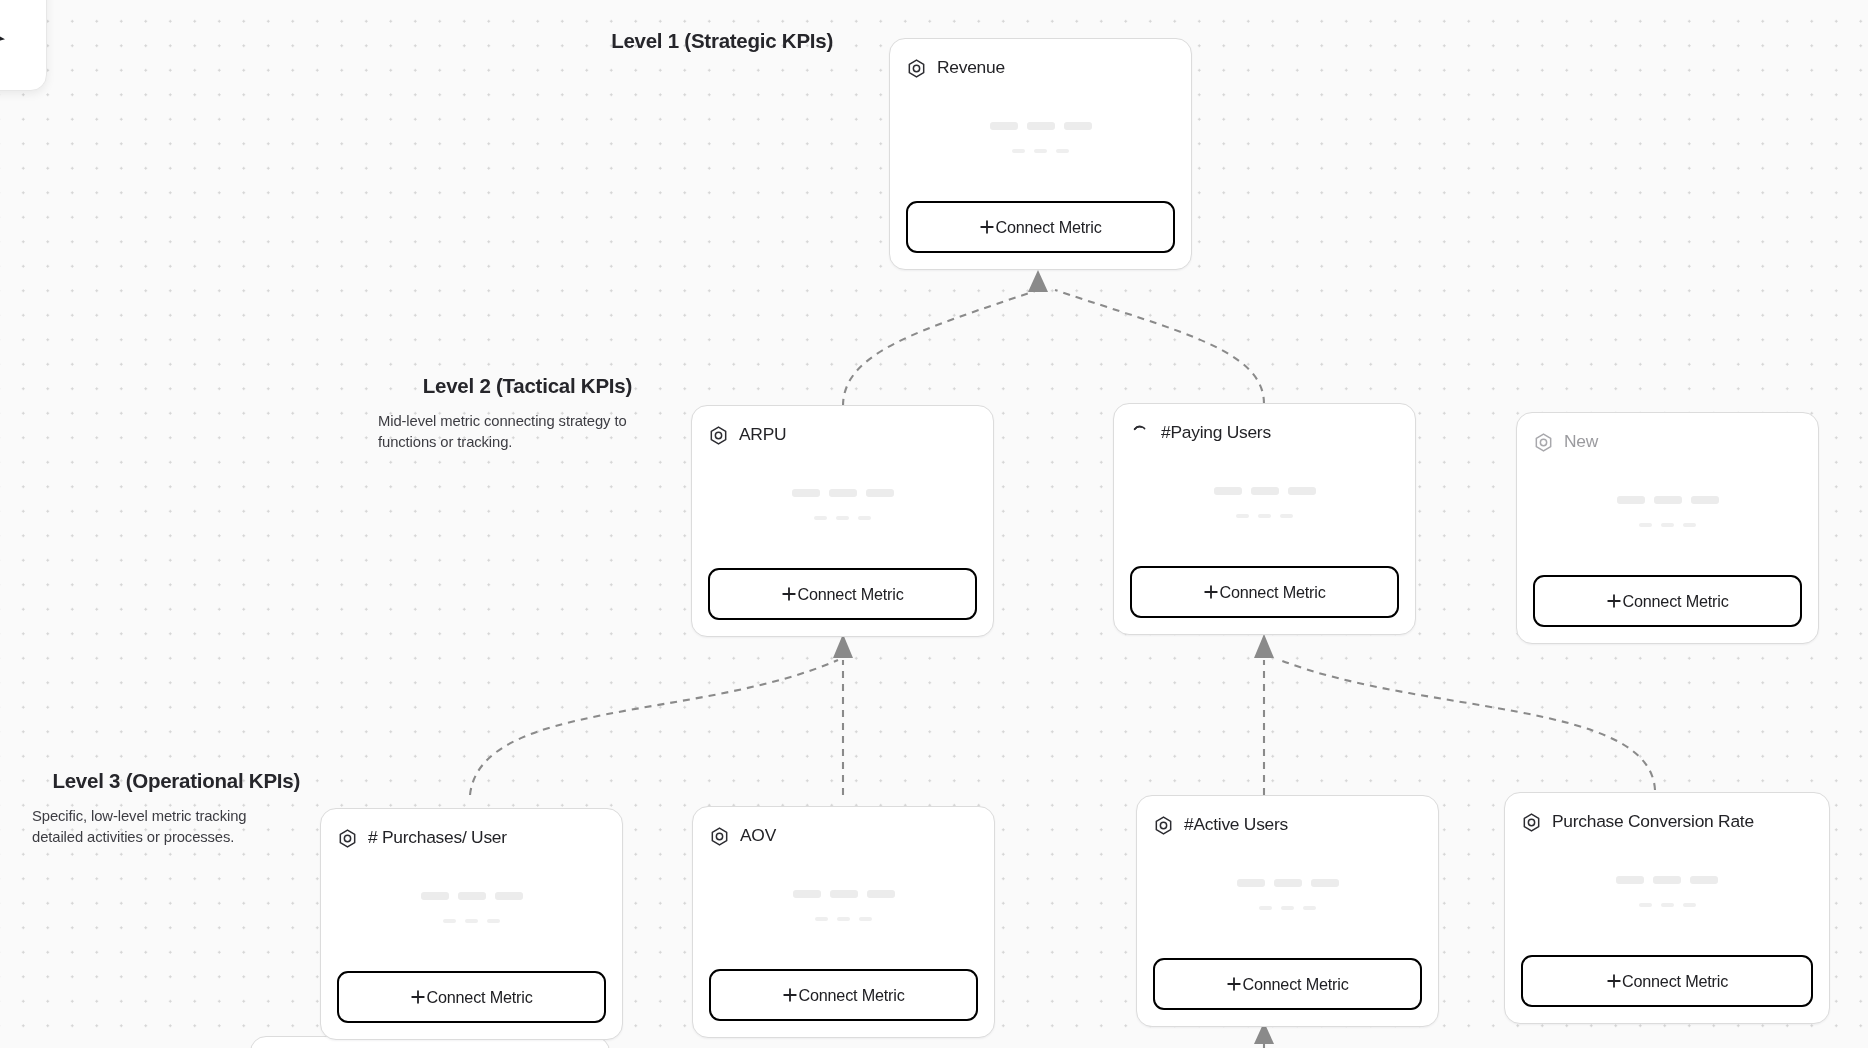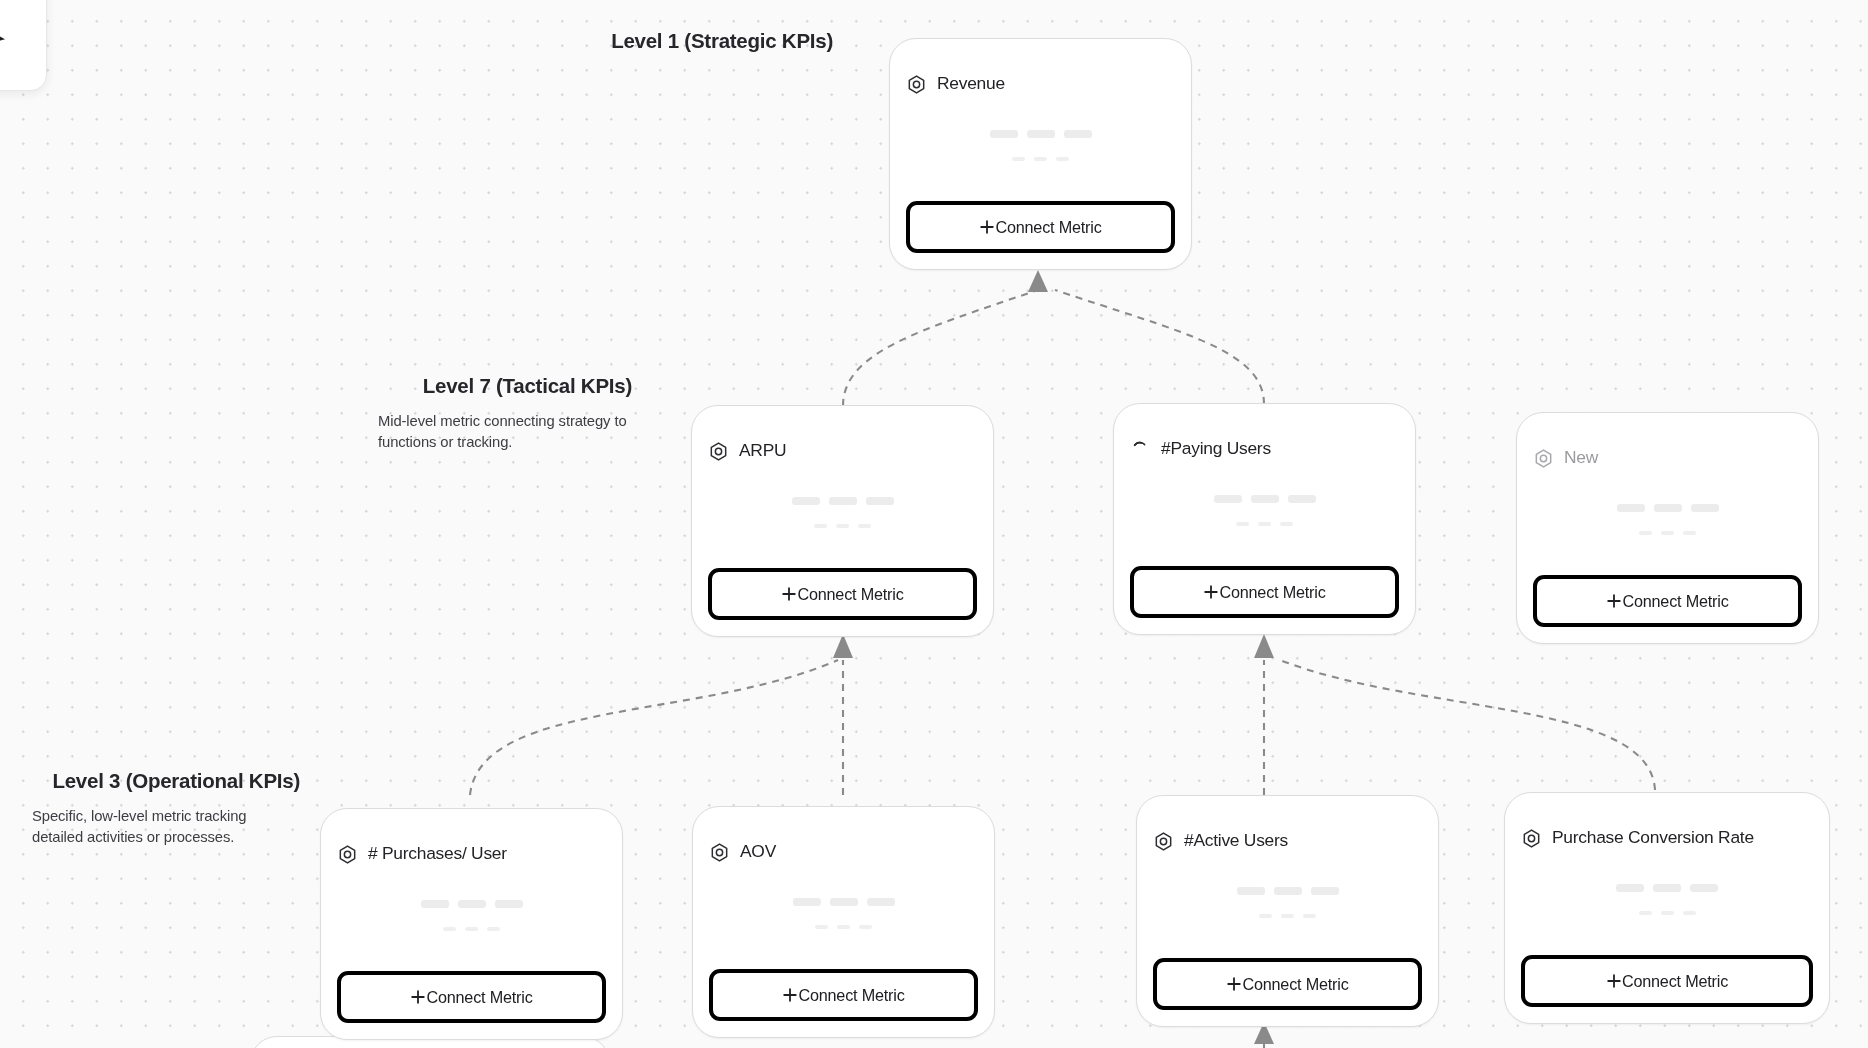--- a/index.html
+++ b/index.html
@@ -73,26 +73,26 @@
     color: #3c3c42;
     line-height: 1.42;
     letter-spacing: -0.1px;
   }
 
   
   .card {
     position: absolute;
     background: #ffffff;
     border: 1px solid #dcdcdc;
-    border-radius: 27px;
+    border-radius: 16px;
     box-shadow: 0 1px 2px rgba(16,24,40,0.05);
     z-index: 20;
     display: flex;
     flex-direction: column;
-    padding: 32px 16px 16px 16px;
+    padding: 16px 16px 16px 16px;
   }
   .card-head {
     display: flex;
     align-items: center;
     gap: 10px;
     height: 26px;
     flex: 0 0 auto;
   }
   .hex-icon { width: 21px; height: 21px; flex: 0 0 auto; color: #2c2c31; display:block; }
   .spinner-icon { width: 21px; height: 21px; flex: 0 0 auto; color: #2c2c31; display:block; }
@@ -116,21 +116,21 @@
     gap: 19px;
     padding-bottom: 8px;
   }
   .skel-row { display: flex; gap: 9px; align-items: center; }
   .skel-row.big .skel { width: 28px; height: 8px; border-radius: 3px; background: #ececec; }
   .skel-row.small .skel { width: 13px; height: 4px; border-radius: 2px; background: #efefef; }
 
   .connect-btn {
     flex: 0 0 auto;
     height: 52px;
-    border: 4px solid #000000;
+    border: 2px solid #000000;
     border-radius: 11px;
     background: #ffffff;
     display: flex;
     align-items: center;
     justify-content: center;
     cursor: pointer;
   }
   .plus-icon { width: 16px; height: 16px; color: #202024; display:block; }
   .connect-label {
     font-size: 16.2px;
@@ -171,21 +171,21 @@
     <svg class="glyph" viewBox="0 0 16 16" fill="currentColor">
       <path d="M2 1 L13 7.2 L8.2 8.4 L6.2 13.4 Z"></path>
     </svg>
   </div>
 
   <div class="level-label" style="left:573px; top:28px; width:260px;">
     <div class="level-title">Level 1 (Strategic KPIs)</div>
   </div>
 
   <div class="level-label" style="left:378px; top:373px; width:254px;">
-    <div class="level-title">Level 7 (Tactical KPIs)</div>
+    <div class="level-title">Level 2 (Tactical KPIs)</div>
     <div class="level-desc">Mid-level metric connecting strategy to functions or tracking.</div>
   </div>
 
   <div class="level-label" style="left:32px; top:768px; width:268px;">
     <div class="level-title">Level 3 (Operational KPIs)</div>
     <div class="level-desc">Specific, low-level metric tracking detailed activities or processes.</div>
   </div>
 
   <div class="card" style="left:889px; top:38px; width:303px; height:232px;">
     <div class="card-head">

